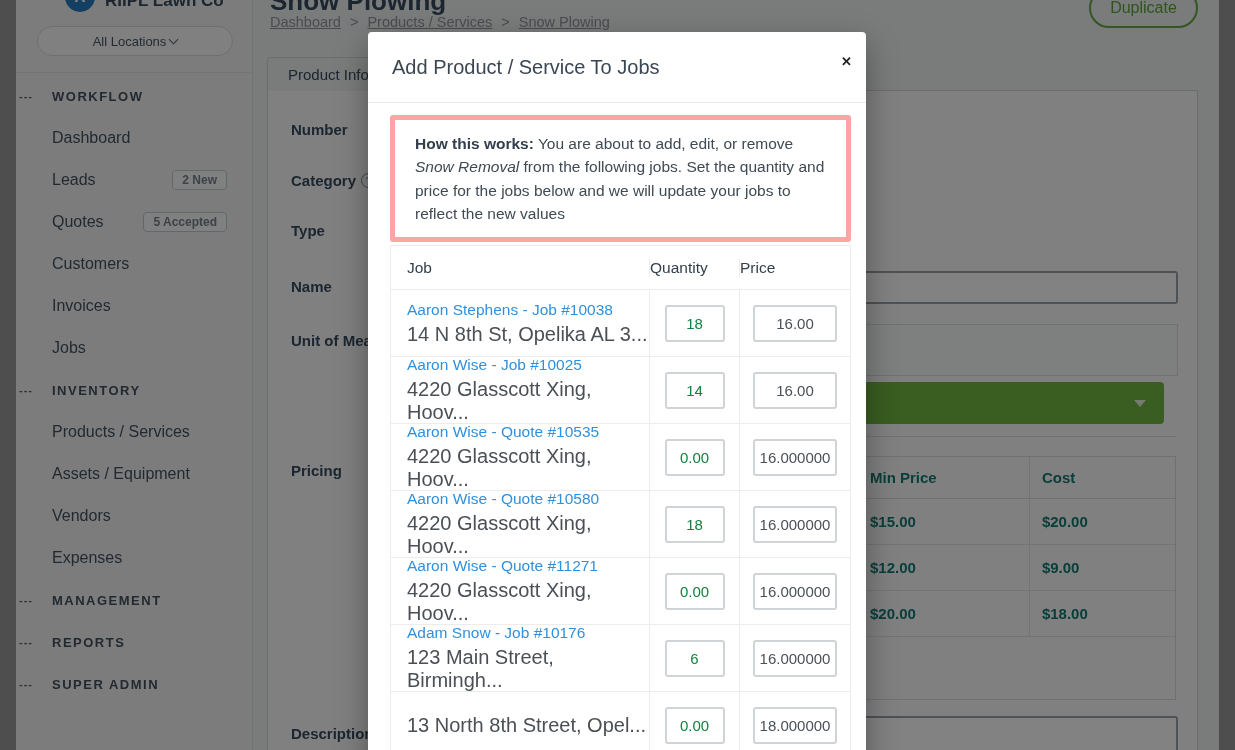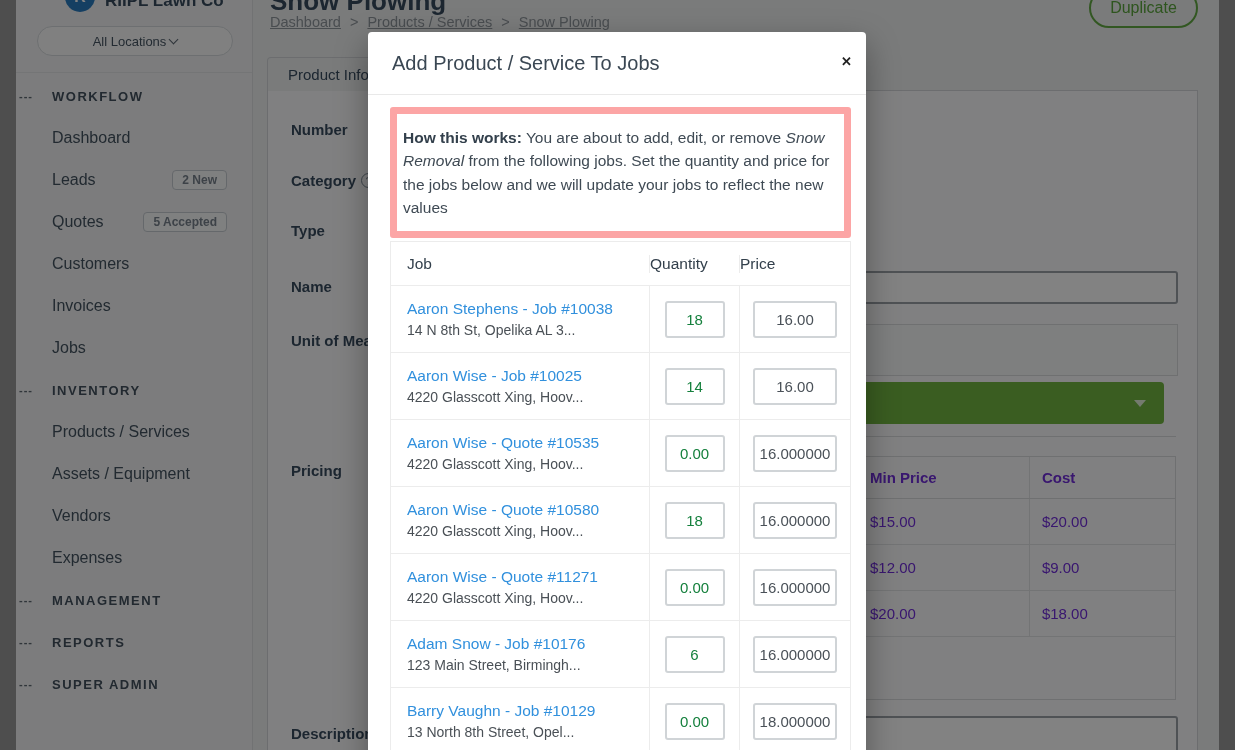--- a/index.html
+++ b/index.html
@@ -63,60 +63,60 @@
   .uom-box { position:absolute; left:153px; top:233px; width:757px; height:52px;
     border:1px solid #d8dadc; background:#f7f8f8; }
   .save-btn { position:absolute; left:153px; top:291px; width:743px; height:42px;
     background:#6eb43c; border:none; border-radius:4px; cursor:pointer; }
   .save-caret { position:absolute; right:18px; top:18px; width:0; height:0;
     border-left:6px solid transparent; border-right:6px solid transparent;
     border-top:7px solid rgba(255,255,255,.8); }
   .sect-line { position:absolute; left:153px; top:345px; width:755px; height:1px; background:#d8dadc; }
 
   .ptable { position:absolute; left:588px; top:365px; width:320px; border:1px solid #d8dadc;
-    font-size:15px; color:#6d28d9; }
+    font-size:15px; color:#0f766e; }
   .ptable-hrow { display:flex; height:42px; border-bottom:1px solid #d8dadc; font-weight:bold; }
-  .ptable-row { display:flex; height:46px; border-bottom:1px solid #e0e2e4; }
+  .ptable-row { display:flex; height:46px; border-bottom:1px solid #e0e2e4;font-weight:bold; }
   .ptable-c1 { width:173px; display:flex; align-items:center; padding-left:13px; }
   .ptable-c2 { width:147px; display:flex; align-items:center; padding-left:12px;
     border-left:1px solid #e0e2e4; }
   .ptable-empty { height:62px; }
   .desc-area { position:absolute; left:153px; top:625px; width:757px; height:120px;
     border:2px solid #989ea5; border-radius:3px; background:#fff; resize:none;
     font-family:inherit; font-size:15px; padding:6px; }
 
   
   .overlay { position:fixed; left:0; top:0; width:1235px; height:750px;
     background:rgba(5,5,5,.5); z-index:40; }
   .modal { position:fixed; left:368px; top:32px; width:498px; height:760px;
     background:#fff; border-radius:4px; box-shadow:0 12px 32px rgba(0,0,0,.35); z-index:50; }
-  .modal-header { position:relative; height:63px; display:flex; align-items:center;
+  .modal-header { position:relative; height:71px; display:flex; align-items:center;
     padding-left:24px; border-bottom:1px solid #e9e9e9; }
   .modal-title { font-size:20px; color:#3a4753; }
   .modal-close { position:absolute; right:14px; top:22px; font-size:13px; font-weight:bold;
     color:#222; background:none; border:none; cursor:pointer; font-family:inherit; }
   .modal-body { padding:12px 15px 0 22px; }
-  .info-box { border:7px solid #fca5a5; border-radius:3px; padding:12px 6px;
+  .info-box { border:5px solid #fca5a5; border-radius:3px; padding:12px 20px;
     font-size:15.5px; line-height:1.5; color:#3f4a54; }
   .info-box b { color:#33404c; }
 
   .jtable { margin-top:3px; border:1px solid #ececec; }
   .jt-hrow { display:flex; height:44px; align-items:center; border-bottom:1px solid #ececec;
     font-size:15.5px; color:#33404c; font-weight:500; }
   .jt-row { display:flex; height:67px; border-bottom:1px solid #ececec; }
   .jt-col-job { width:258px; padding-left:16px; display:flex; flex-direction:column;
     justify-content:center; gap:4px; }
   .jt-col-qty { width:90px; border-left:1px solid #ececec; display:flex;
     align-items:center; justify-content:center; }
   .jt-col-price { width:111px; border-left:1px solid #ececec; display:flex;
     align-items:center; justify-content:center; }
   .jt-hrow .jt-col-job { justify-content:center; }
   .jt-hrow .jt-col-qty, .jt-hrow .jt-col-price { justify-content:flex-start; }
   .job-link { font-size:15.5px; color:#3190dd; text-decoration:none; cursor:pointer; }
-  .job-addr { font-size:14px; color:#4a5056; }
+  .job-addr { font-size:20px; color:#4a5056; }
   .qty-input { width:60px; height:37px; border:2px solid #d0d4d7; border-radius:3px;
     font-size:15px; color:#15803d; text-align:center; font-family:inherit; overflow:hidden; }
   .price-input { width:84px; height:37px; border:2px solid #d0d4d7; border-radius:3px;
     font-size:15px; color:#4a5158; text-align:center; font-family:inherit; overflow:hidden; }
 </style>
 </head>
 <body>
 
 <div class="sidebar">
   <div class="logo-circle">R</div>
@@ -360,21 +360,20 @@
             <div class="jt-col-qty">
               <input class="qty-input" type="text" value="6" style="">
             </div>
             <div class="jt-col-price">
               <input class="price-input" type="text" value="16.000000" style="">
             </div>
           </div>
 
           <div class="jt-row">
             <div class="jt-col-job">
-              <a class="job-link">Barry Vaughn - Job #10129</a>
               <span class="job-addr">13 North 8th Street, Opel...</span>
             </div>
             <div class="jt-col-qty">
               <input class="qty-input" type="text" value="0.00" style="">
             </div>
             <div class="jt-col-price">
               <input class="price-input" type="text" value="18.000000" style="">
             </div>
           </div>
 

